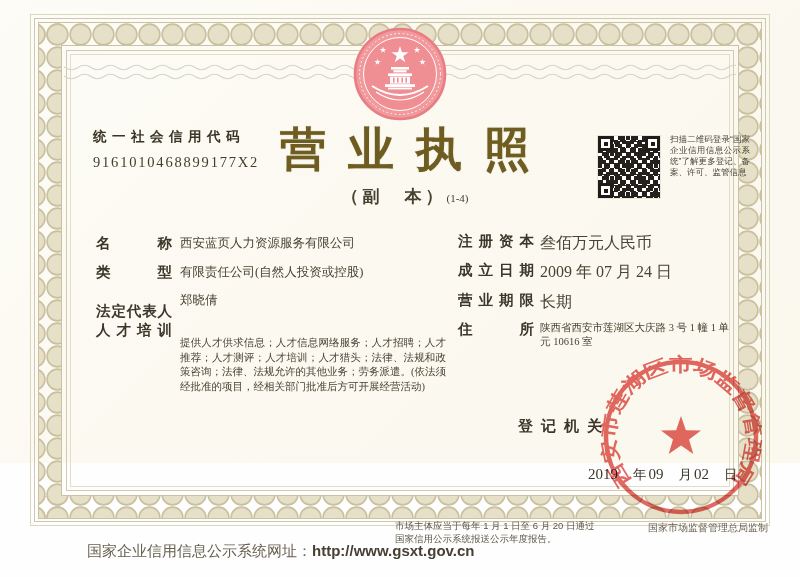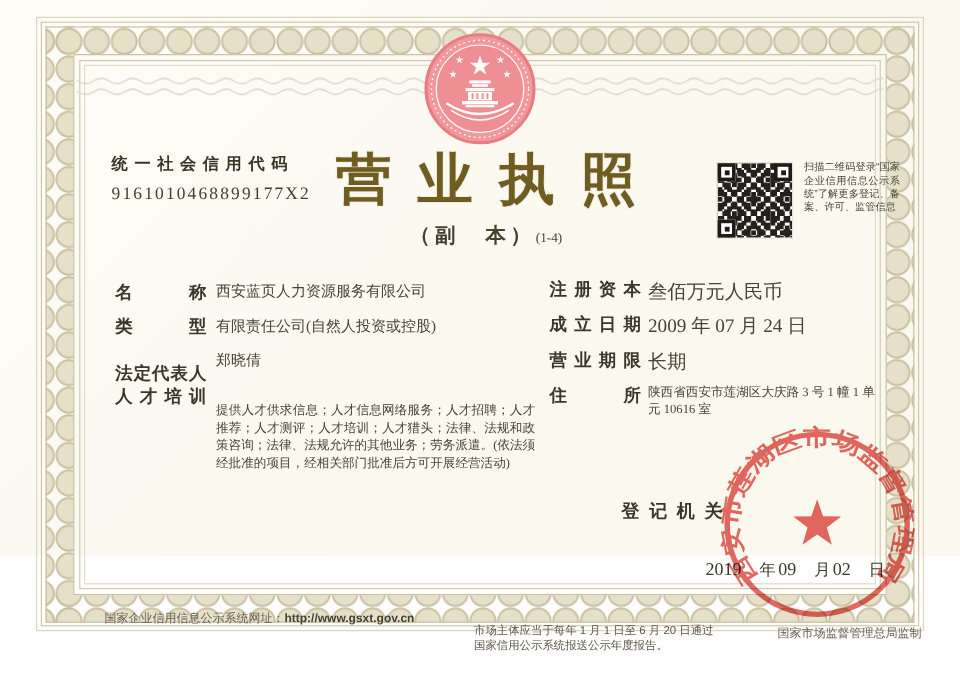--- a/index.html
+++ b/index.html
@@ -49,21 +49,21 @@
 
   
   #authority-label { left:518px; top:417px; font-family:"Liberation Sans","DejaVu Sans",sans-serif;
     font-size:15px; font-weight:600; letter-spacing:8px; color:#3c372a;text-align:right; }
   #issue-date { left:588px; top:466px; font-size:15px; color:#3d382c; white-space:nowrap; }
   #issue-date .unit { font-family:"Liberation Sans","DejaVu Sans",sans-serif; font-size:13.5px; }
   #issue-date .gap-a { margin-left:15px; } #issue-date .gap-b { margin-left:2px; }
 
   
   .footnote { font-family:"Liberation Sans","DejaVu Sans",sans-serif; color:#675f4f; }
-  #footer-left { left:50px; top:508px; font-size:10px;padding-left:37px; }
+  #footer-left { left:50px; top:542px; font-size:15px;padding-left:37px; }
   #footer-left b { color:#474033; }
   #footer-center { left:395px; top:519px; font-size:9.5px; line-height:13px; color:#5d5646; }
   #footer-right { left:648px; top:521px; font-size:10px; }
 
   svg { position:absolute; overflow:visible; }
 </style>
 </head>
 <body>
 
 <div id="page">

